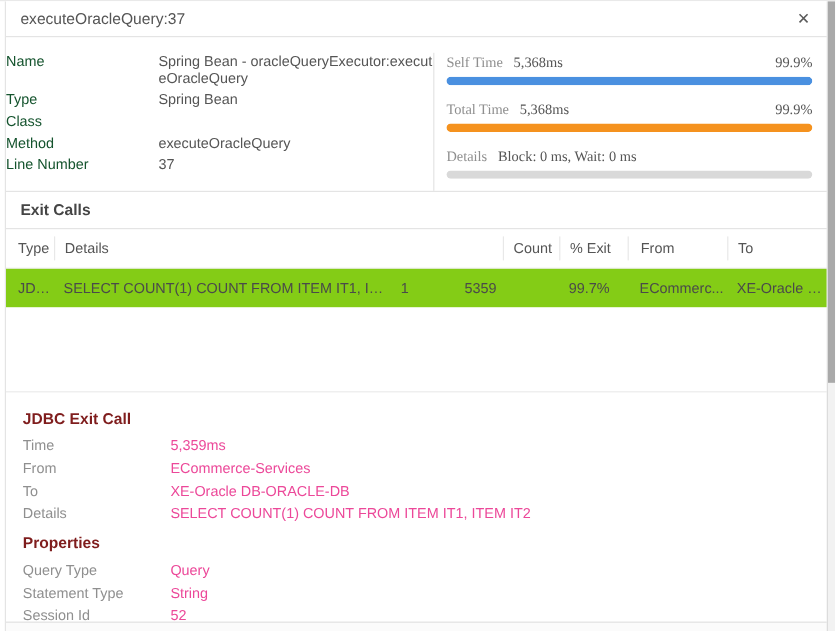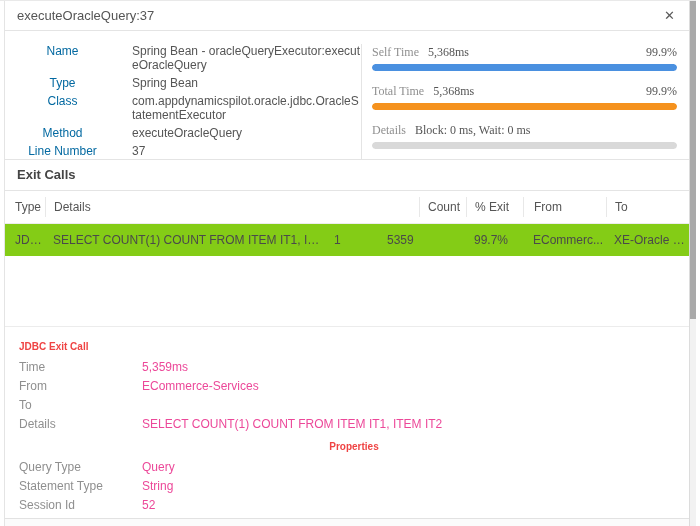--- a/index.html
+++ b/index.html
@@ -11,21 +11,21 @@
   
   .titlebar{height:29px;display:flex;align-items:center;
     border-bottom:1px solid #e4e4e4;padding:0 14px 0 12px;}
   .title{font-size:13px;color:#555;}
   .close{margin-left:auto;font-size:13px;color:#5a5a5a;cursor:pointer;line-height:1;}
   
   .top{display:flex;height:129px;box-sizing:border-box;
     border-bottom:1px solid #e4e4e4;padding-top:13px;}
   .info-panel{width:357px;box-sizing:border-box;border-right:1px solid #e4e4e4;}
   .frow{display:flex;font-size:12px;line-height:14px;margin-bottom:4px;}
-  .flabel{width:115px;text-align:center;color:#0369a1;flex-shrink:0;}
+  .flabel{width:115px;text-align:left;color:#14532d;flex-shrink:0;}
   .fvalue{margin-left:12px;width:238px;color:#555;word-break:break-all;}
   .metrics-panel{flex:1;padding:1px 12px 0 10px;}
   .metric{margin-bottom:13px;}
   .mhead{display:flex;font-size:12px;line-height:14px;font-family:Liberation Serif, serif;}
   .mlabel{color:#8f8f8f;}
   .mvalue{margin-left:9px;color:#555;}
   .mpct{margin-left:auto;color:#555;}
   .mbar{margin-top:5px;height:7px;border-radius:4px;overflow:hidden;background:transparent;}
   .mbar-fill{height:7px;border-radius:4px;}
   
@@ -40,22 +40,22 @@
   .c-type{width:40px;padding-left:10px;flex-shrink:0;}
   .c-details{flex:1;padding-left:8px;}
   .c-count{width:47px;padding-left:8px;flex-shrink:0;}
   .c-time{width:93px;padding-left:14px;flex-shrink:0;}
   .c-pct{width:57px;padding-left:8px;flex-shrink:0;}
   .c-from{width:83px;padding-left:10px;flex-shrink:0;}
   .c-to{width:83px;padding-left:8px;flex-shrink:0;}
   .tbody-empty{height:70px;border-bottom:1px solid #ececec;}
   
   .detail{padding:14px 0 0 14px;}
-  .dhead{font-size:10px;font-weight:bold;color:#ef4444;margin-bottom:8px;}
-  .dhead.props{margin-top:9px;text-align:center;}
+  .dhead{font-size:13px;font-weight:bold;color:#7f1d1d;margin-bottom:8px;}
+  .dhead.props{margin-top:9px;}
   .drow{display:flex;font-size:12px;line-height:15px;margin-bottom:4px;}
   .dlabel{width:101px;text-align:left;color:#8f8f8f;flex-shrink:0;}
   .dvalue{margin-left:22px;color:#ec4899;}
   
   .bottom-strip{position:absolute;left:0;right:0;bottom:0;height:7px;
     background:#fbfbfb;border-top:1px solid #e2e2e2;}
   
   .scrollbar{position:absolute;top:0;right:0;width:7px;height:526px;
     background:#f2f2f2;border-left:1px solid #dcdcdc;box-sizing:border-box;}
   .scrollbar-thumb{position:absolute;top:0;left:0;width:100%;height:318px;background:#a9a9a9;}
@@ -76,21 +76,20 @@
         <div class="frow">
           <span class="flabel">Name</span>
           <span class="fvalue">Spring Bean - oracleQueryExecutor:executeOracleQuery</span>
         </div>
         <div class="frow">
           <span class="flabel">Type</span>
           <span class="fvalue">Spring Bean</span>
         </div>
         <div class="frow">
           <span class="flabel">Class</span>
-          <span class="fvalue">com.appdynamicspilot.oracle.jdbc.OracleStatementExecutor</span>
         </div>
         <div class="frow">
           <span class="flabel">Method</span>
           <span class="fvalue">executeOracleQuery</span>
         </div>
         <div class="frow">
           <span class="flabel">Line Number</span>
           <span class="fvalue">37</span>
         </div>
       </div>
@@ -157,20 +156,21 @@
       <div class="drow">
         <span class="dlabel">Time</span>
         <span class="dvalue">5,359ms</span>
       </div>
       <div class="drow">
         <span class="dlabel">From</span>
         <span class="dvalue">ECommerce-Services</span>
       </div>
       <div class="drow">
         <span class="dlabel">To</span>
+        <span class="dvalue">XE-Oracle DB-ORACLE-DB</span>
       </div>
       <div class="drow">
         <span class="dlabel">Details</span>
         <span class="dvalue">SELECT COUNT(1) COUNT FROM ITEM IT1, ITEM IT2</span>
       </div>
 
       <div class="dhead props">Properties</div>
       <div class="drow">
         <span class="dlabel">Query Type</span>
         <span class="dvalue">Query</span>

